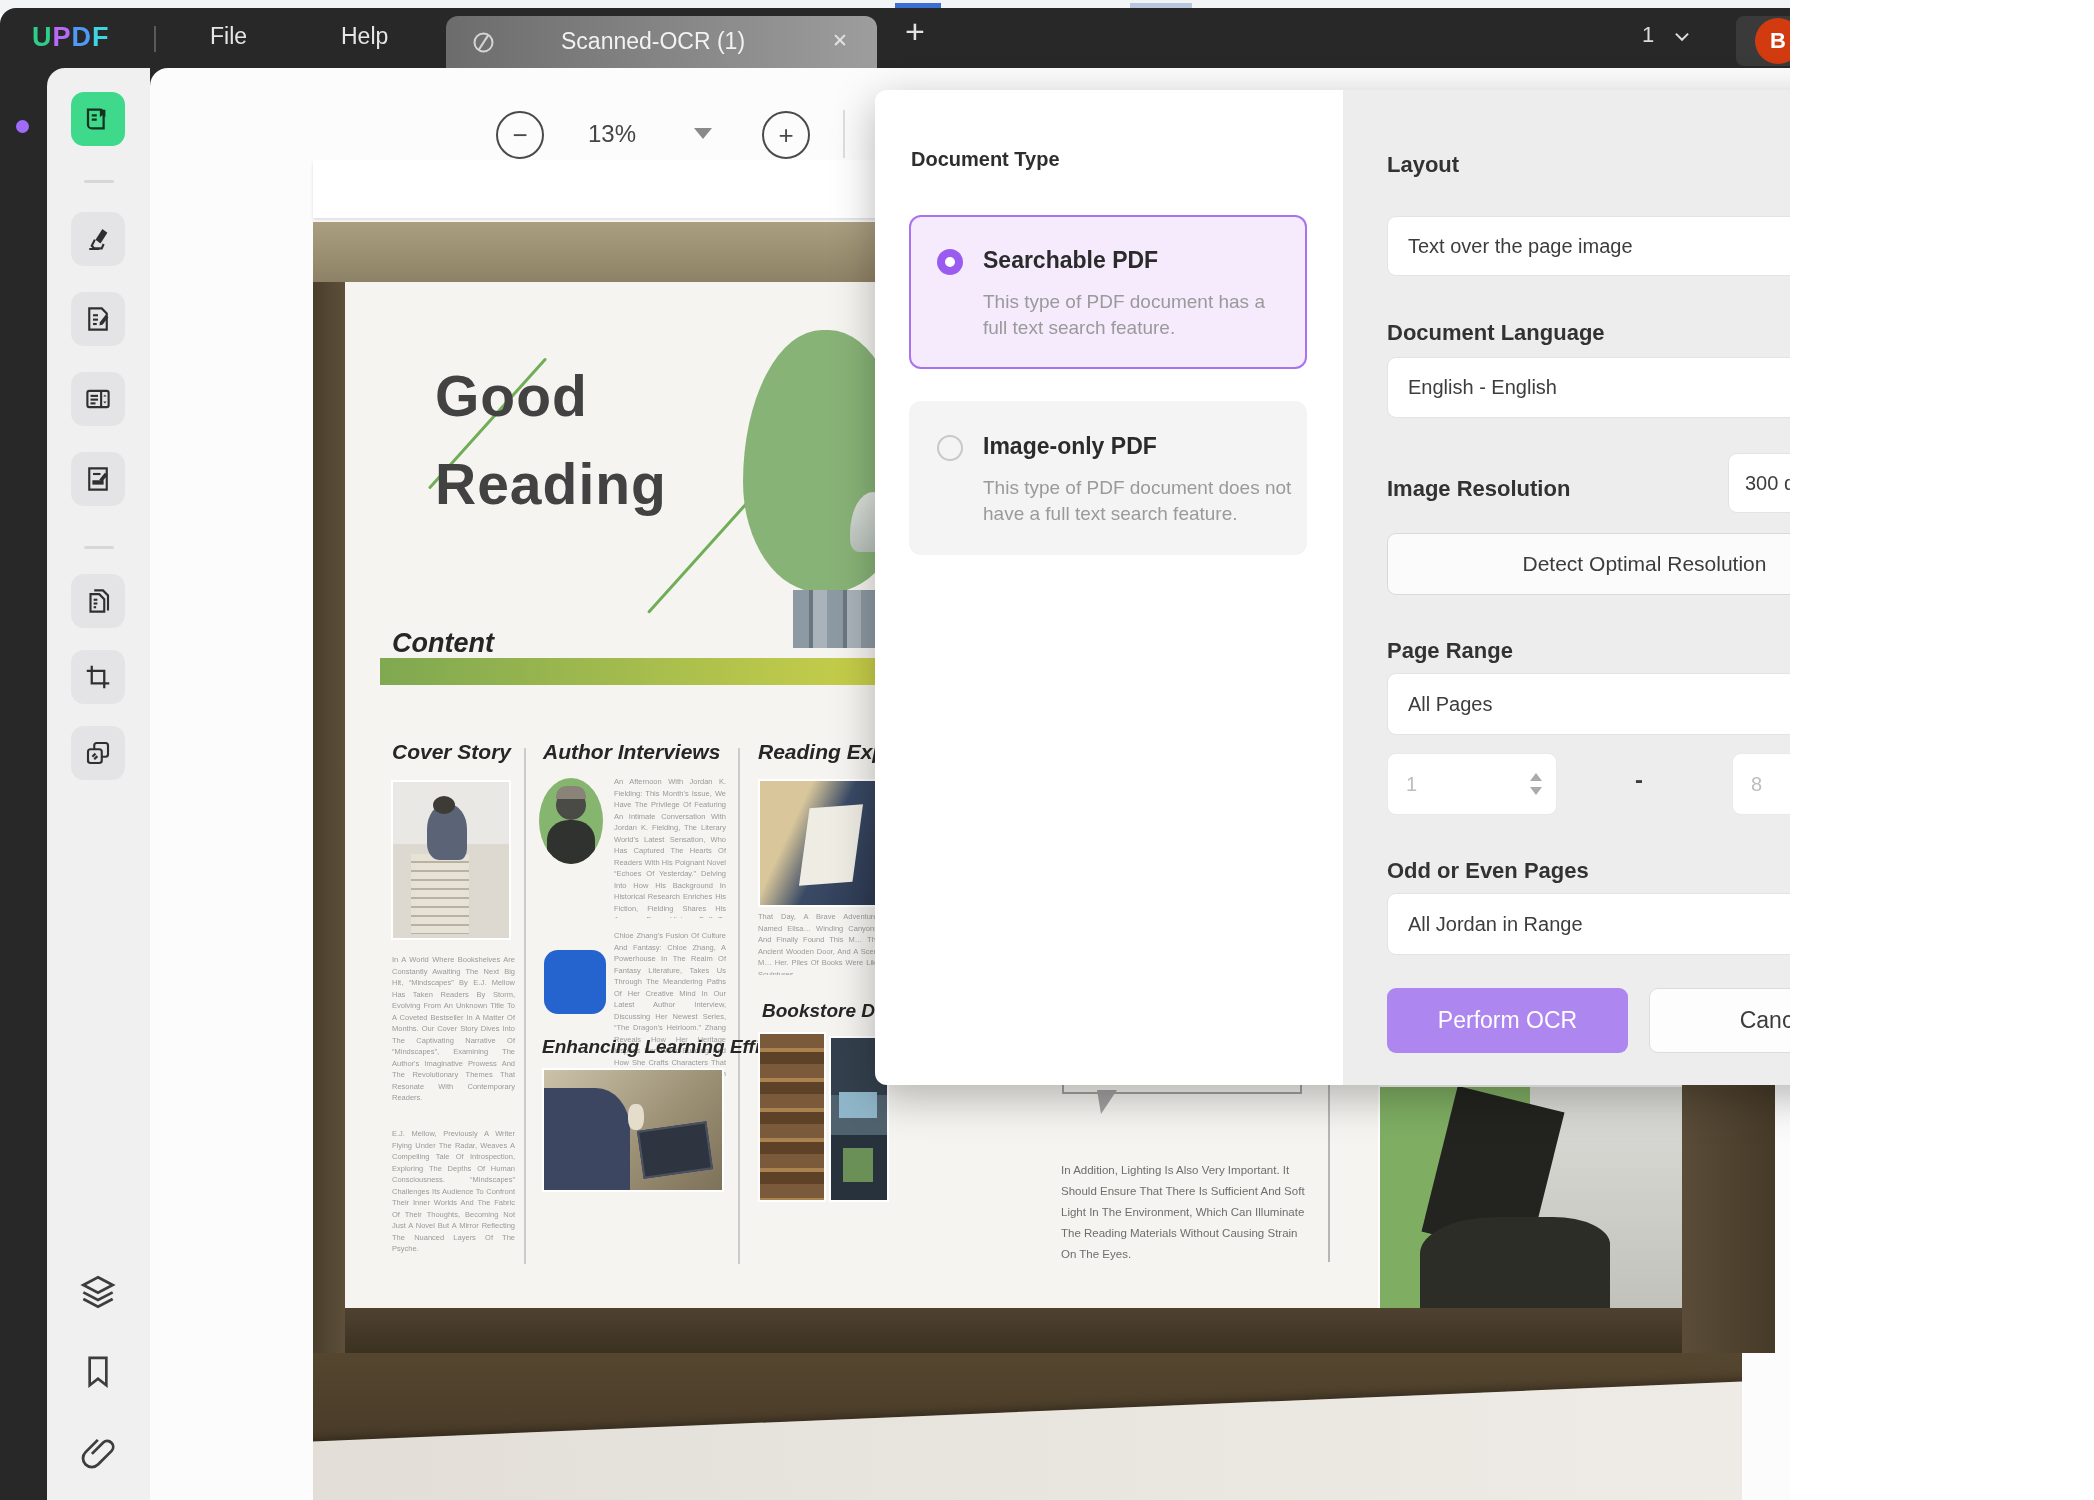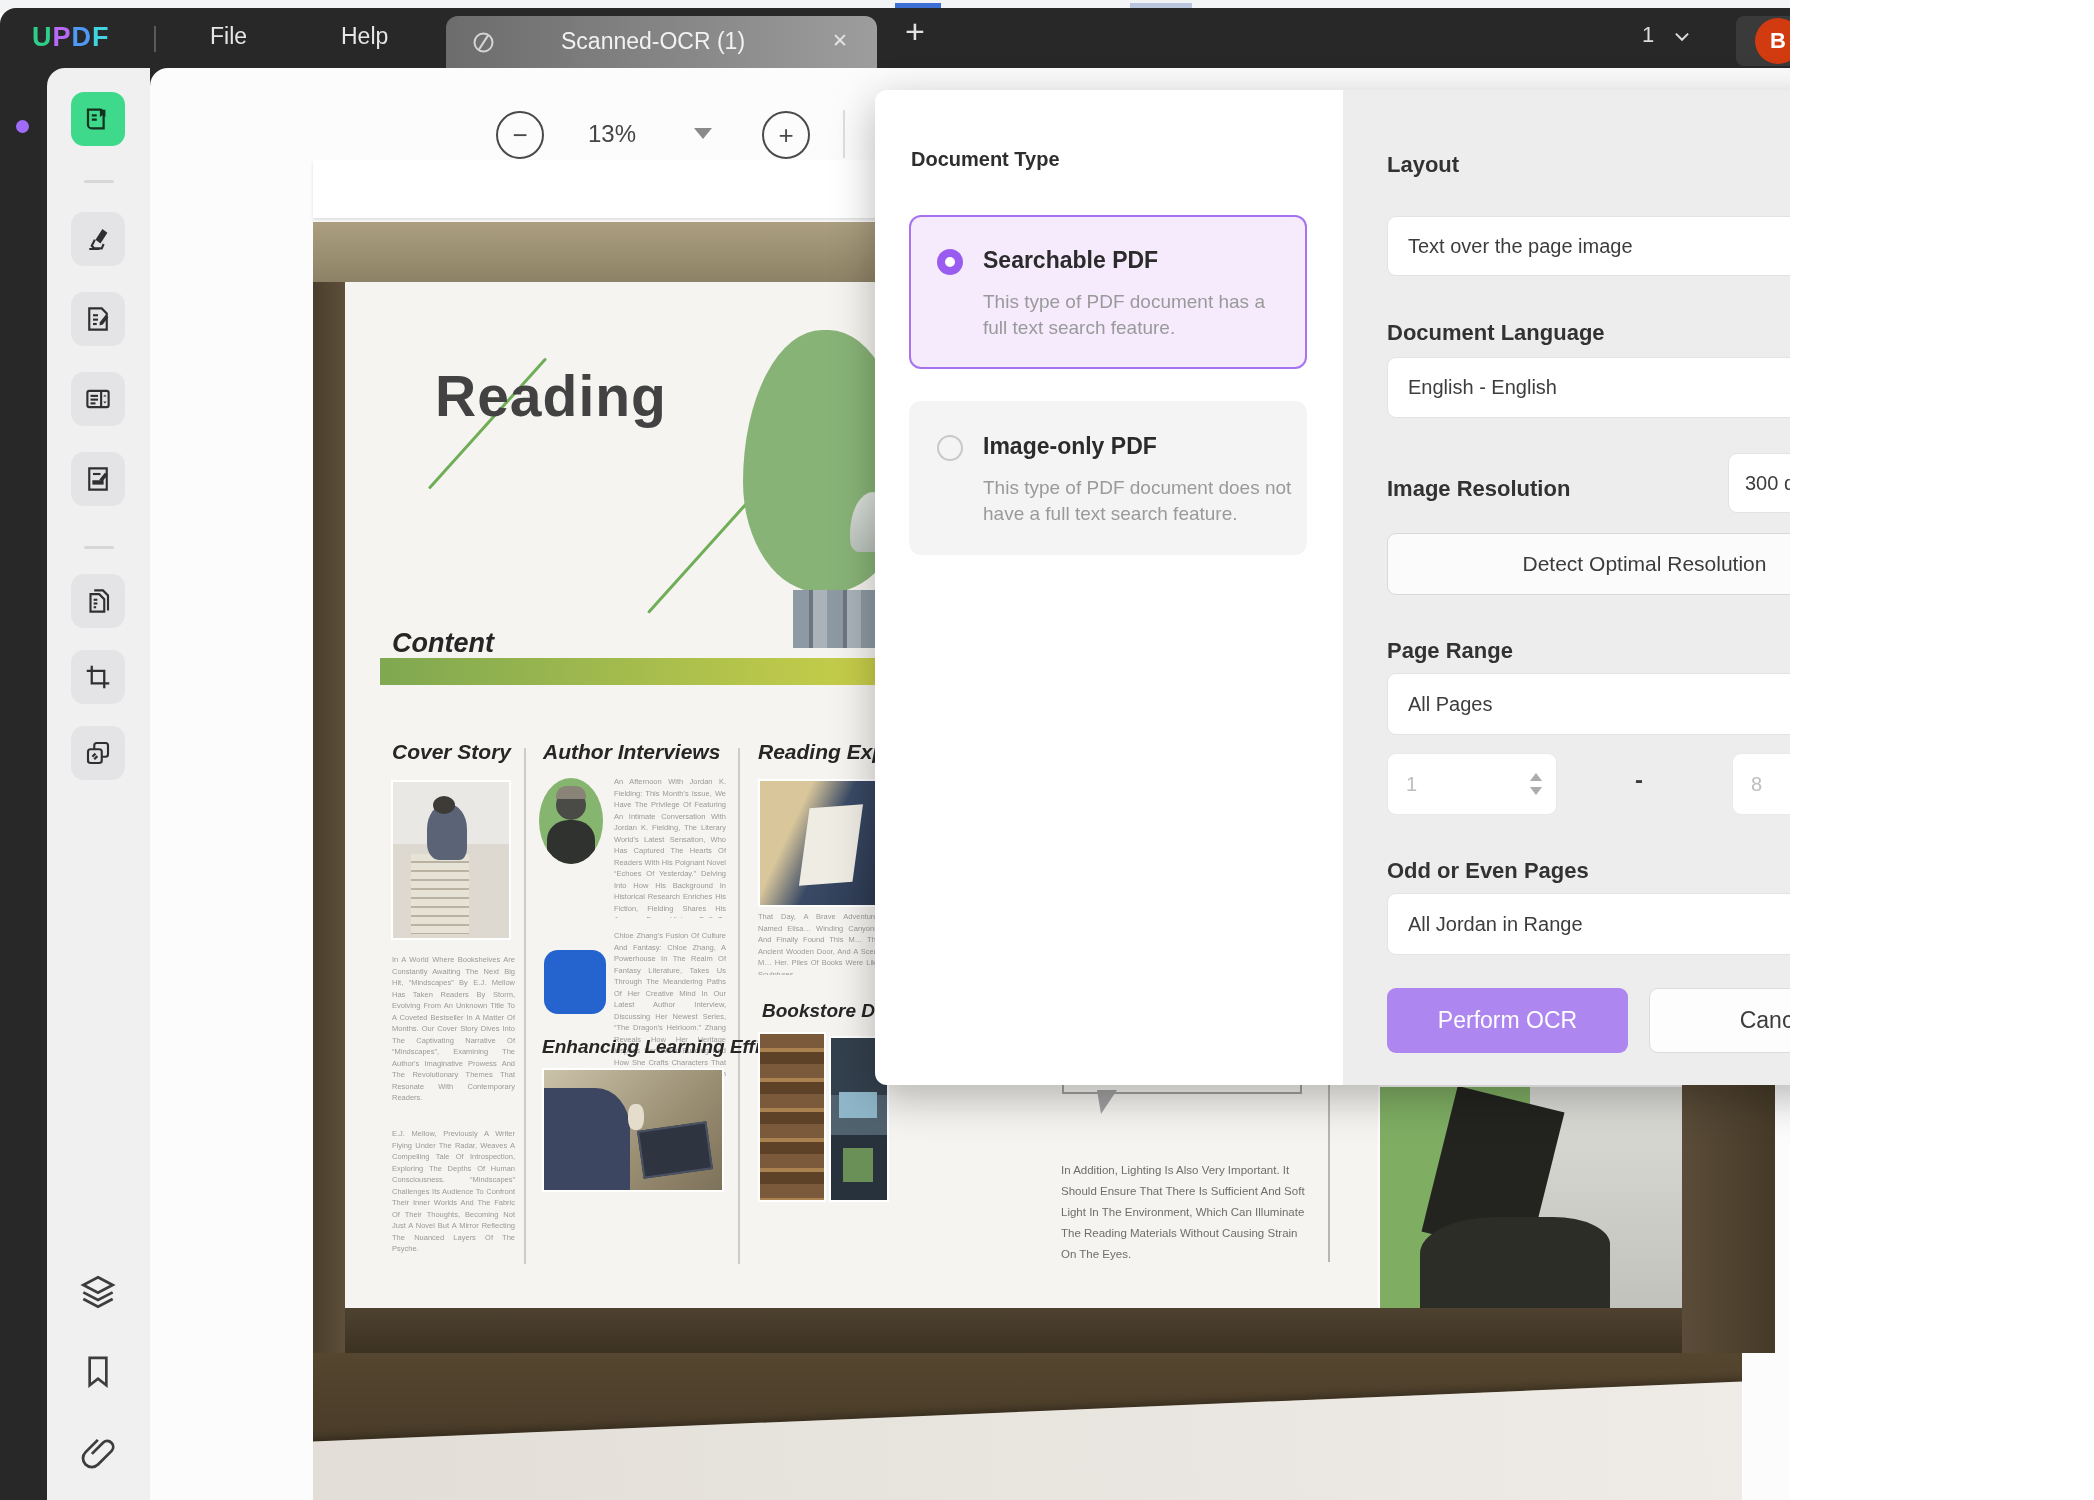--- a/index.html
+++ b/index.html
@@ -325,20 +325,21 @@
 
   <div class="abs" style="left:313px;top:152px;width:1429px;height:58px;background:#ffffff;box-shadow:0 2px 3px rgba(0,0,0,.12);"></div>
 
   <div class="abs photo1">
     <div class="abs wood-top"></div>
     <div class="abs" style="left:0;top:60px;width:32px;height:1071px;background:linear-gradient(90deg,#4a3e2c,#5d4f3a);"></div>
     <div class="abs paper">
 
       <div class="abs slash" style="left:55px;top:140px;width:175px;"></div>
       <div class="abs mag-title" style="left:90px;top:70px;">
+        <div>Good</div>
         <div>Reading</div>
       </div>
       <div class="abs slash" style="left:270px;top:255px;width:200px;"></div>
 
       <div class="abs" style="left:398px;top:48px;width:165px;height:262px;background:#88b377;border-radius:48% 48% 46% 46% / 58% 58% 42% 42%;"></div>
       <div class="abs" style="left:505px;top:210px;width:46px;height:60px;background:linear-gradient(180deg,#dfe3de,#b9c2bb);border-radius:50% 50% 20% 20%/70% 70% 20% 20%;"></div>
       <div class="abs" style="left:448px;top:308px;width:116px;height:58px;background:repeating-linear-gradient(90deg,#8d99a3 0 16px,#6b7680 16px 20px,#aab3ba 20px 34px);"></div>
 
       <div class="abs script" style="left:47px;top:346px;font-size:27px;">Content</div>
       <div class="abs" style="left:35px;top:376px;width:500px;height:27px;background:linear-gradient(90deg,#7fa851,#c9cf49);"></div>

